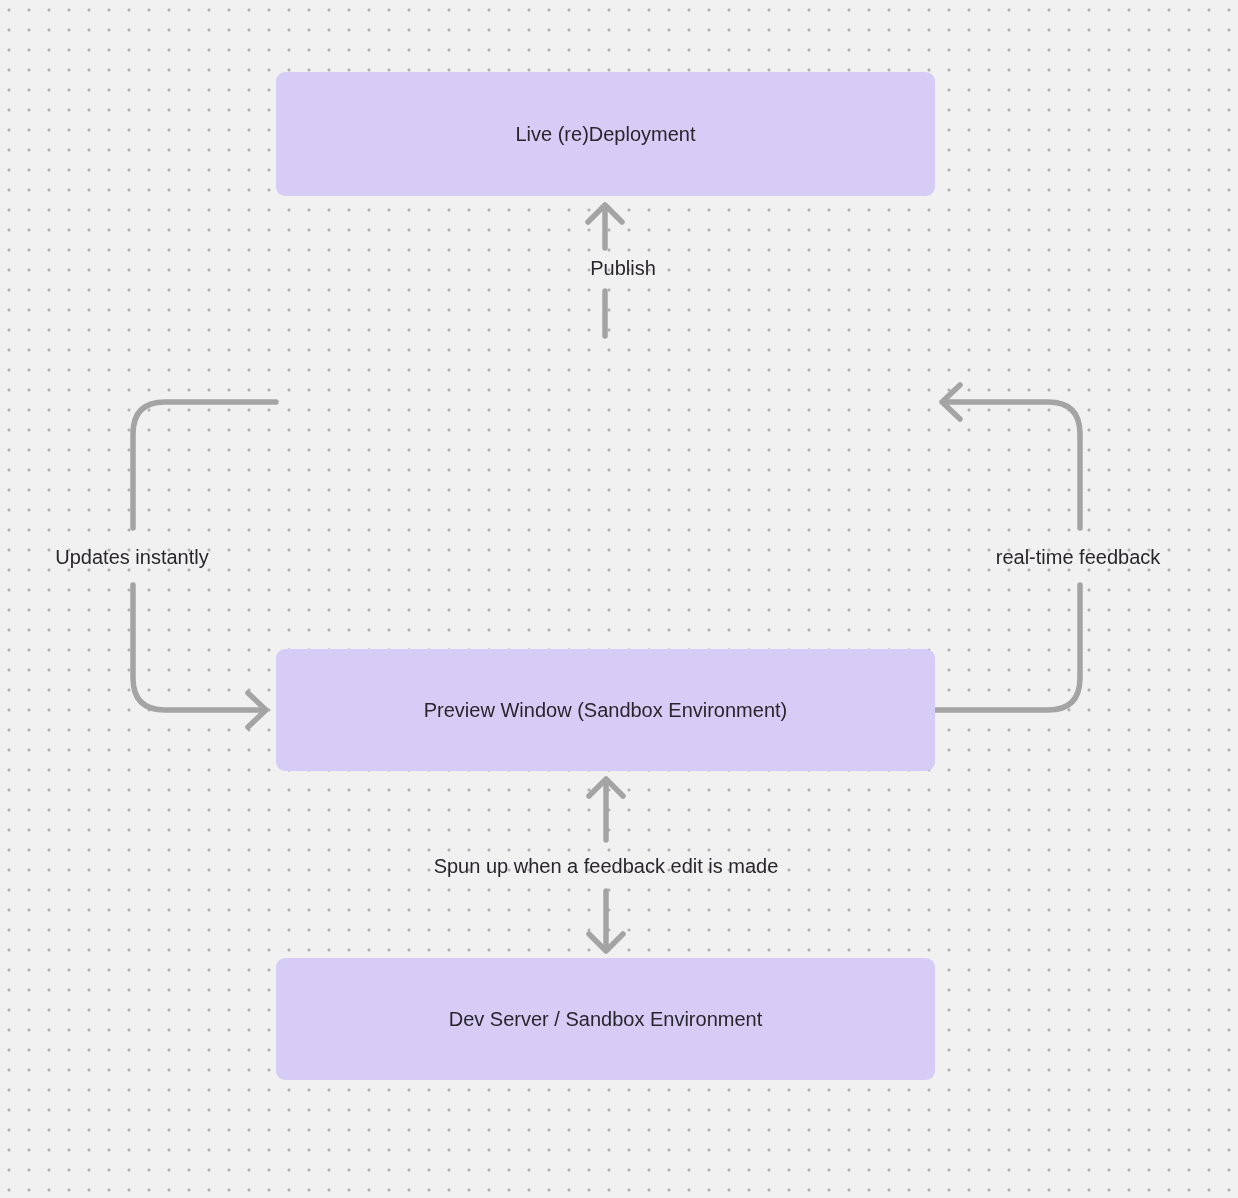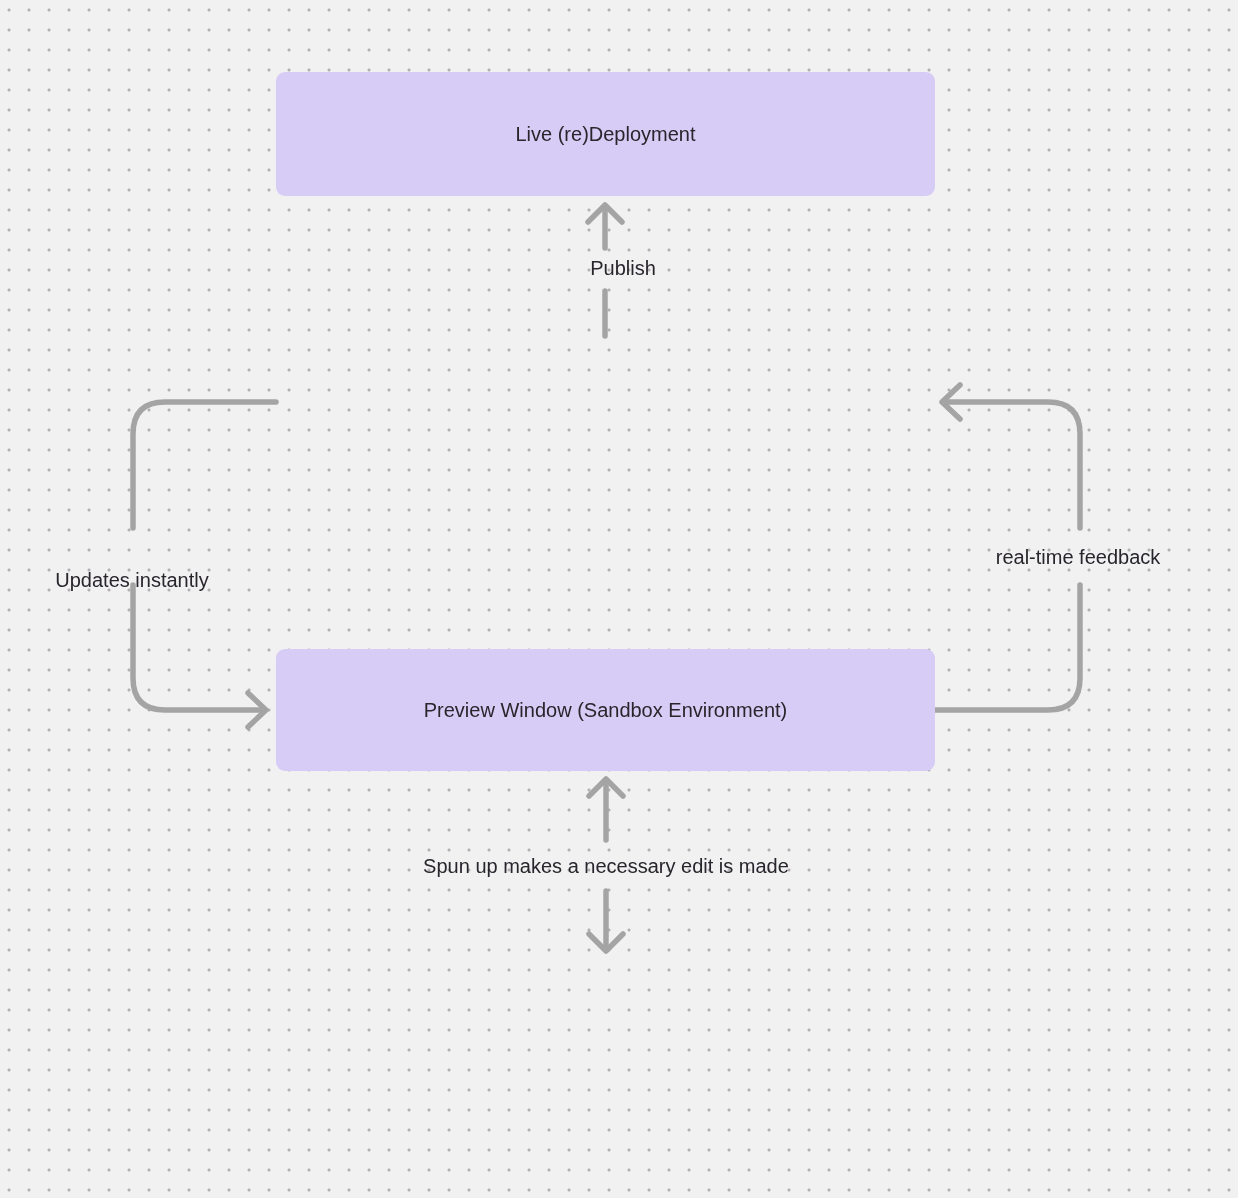--- a/index.html
+++ b/index.html
@@ -46,21 +46,21 @@
   #node-preview   { top: 649px; height: 122px; }
   #node-dev       { top: 958px; height: 122px; }
   .edge-label {
     position: absolute;
     transform: translate(-50%, -50%);
     white-space: nowrap;
     font-size: 20px;
     color: #28262c;
   }
   #label-publish  { left: 605px;  top: 268px; margin-left: 18px; }
-  #label-updates  { left: 132px;  top: 580px; }
+  #label-updates  { left: 132px;  top: 557px; }
   #label-feedback { left: 1078px; top: 557px; text-align: center; }
   #label-spunup   { left: 606px;  top: 866px; }
 </style>
 </head>
 <body>
 
 <div class="canvas">
 
   <svg class="edges-layer" viewBox="0 0 1238 1198">
     <g fill="none" stroke="#a5a4a5" stroke-width="5.5" stroke-linecap="round" stroke-linejoin="round">
@@ -95,19 +95,22 @@
 
   <div class="node" id="node-live">
     <span>Live (re)Deployment</span>
   </div>
 
 
   <div class="node" id="node-preview">
     <span>Preview Window (Sandbox Environment)</span>
   </div>
 
+  <div class="node" id="node-dev">
+    <span>Dev Server / Sandbox Environment</span>
+  </div>
 
   <div class="edge-label" id="label-publish">Publish</div>
   <div class="edge-label" id="label-updates">Updates instantly</div>
   <div class="edge-label" id="label-feedback">real-time feedback</div>
-  <div class="edge-label" id="label-spunup">Spun up makes a necessary edit is made</div>
+  <div class="edge-label" id="label-spunup">Spun up when a feedback edit is made</div>
 
 </div>
 
 </body></html>

